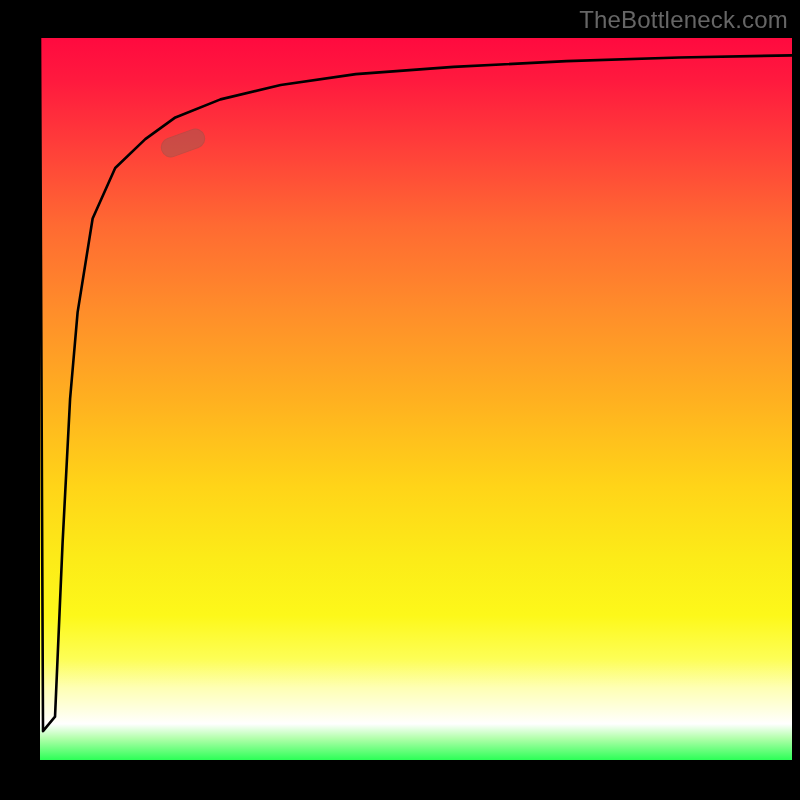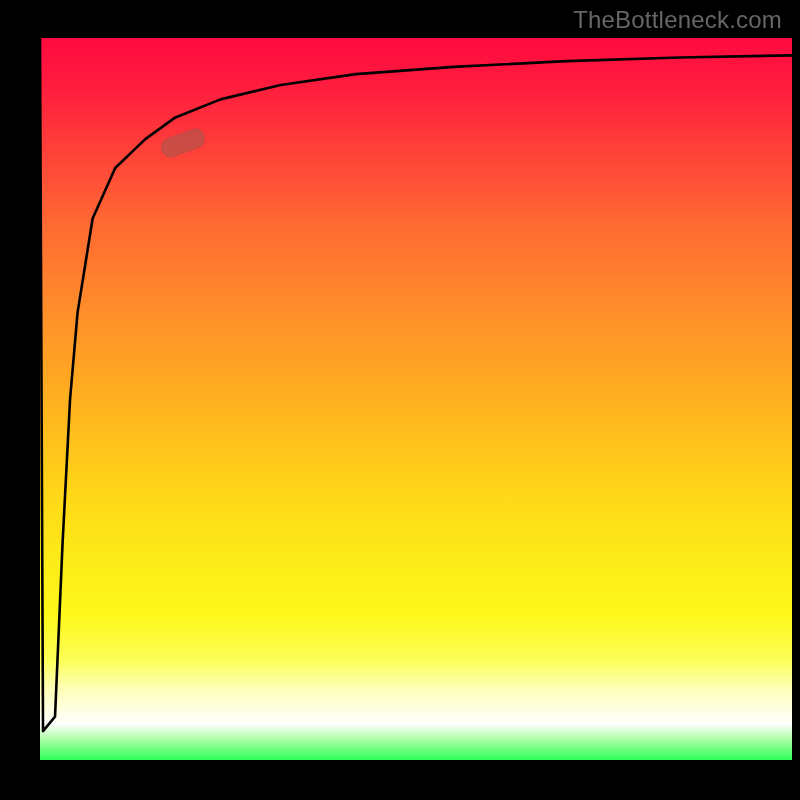--- a/index.html
+++ b/index.html
@@ -7,21 +7,21 @@
     width: 800px;
     height: 800px;
     background: #000;
     position: relative;
     font-family: Arial, Helvetica, sans-serif;
     overflow: hidden;
   }
   .watermark {
     position: absolute;
     top: 6px;
-    right: 18px;
+    right: 12px;
     color: #666;
     font-size: 24px;
     font-weight: 400;
     z-index: 10;
     letter-spacing: 0.2px;
   }
   .plot-outer {
     position: absolute;
     left: 40px;
     top: 38px;

